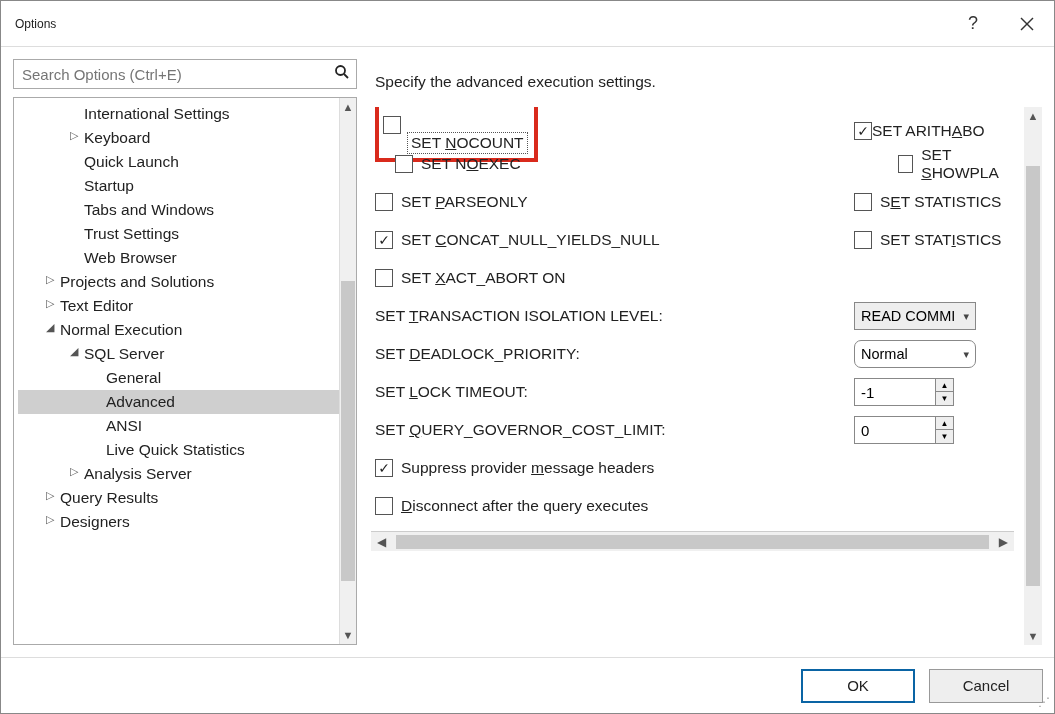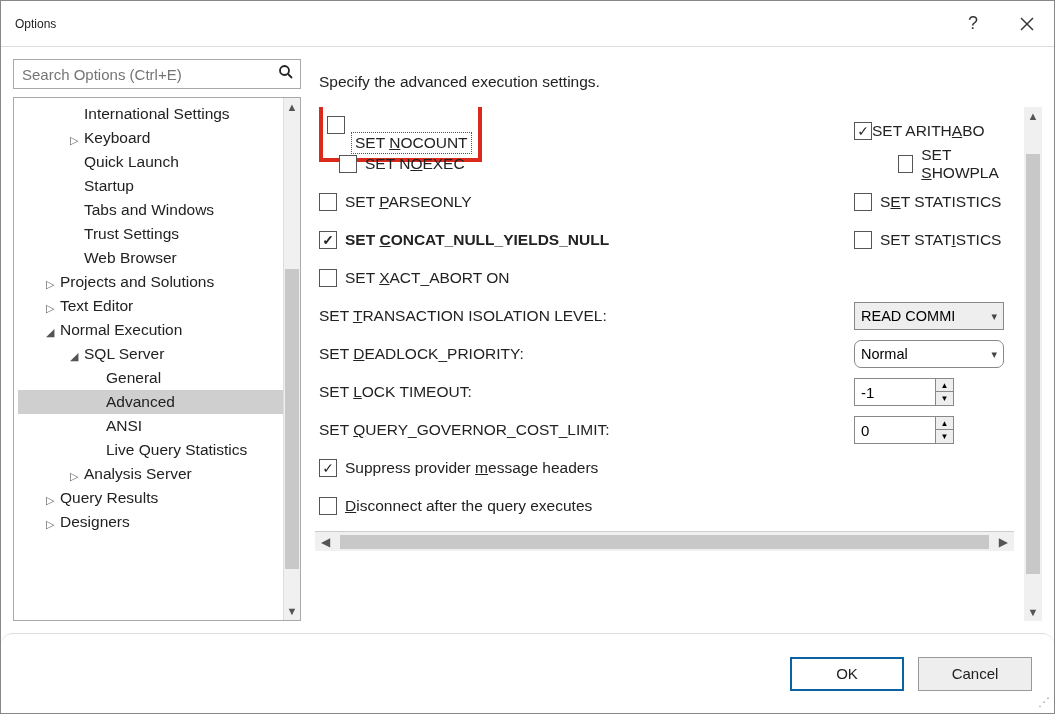--- a/index.html
+++ b/index.html
@@ -10,37 +10,37 @@
   }
   .titlebar {
     height: 46px; display: flex; align-items: center; justify-content: space-between;
     padding: 0 0 0 14px; border-bottom: 1px solid #ddd;
   }
   .titlebar .title { font-size: 12px; color: #222; }
   .titlebar .controls { display: flex; align-items: center; height:100%; }
   .titlebar .help { font-size: 18px; color: #333; padding: 0 22px; cursor: default; height:100%; display:flex; align-items:center;}
   .titlebar .close { font-size: 18px; color: #333; padding: 0 20px; cursor: default; height:100%; display:flex; align-items:center;}
   .body { flex: 1; display: flex; padding: 12px; gap: 14px; overflow: hidden; }
-  .left-col { width: 288px; display: flex; flex-direction: column; }
+  .left-col { width: 344px; display: flex; flex-direction: column; }
   .search-wrap {
     border: 1px solid #aaa; height: 30px; display: flex; align-items: center;
     padding: 0 6px; background: #fff;
   }
   .search-wrap input {
     flex: 1; border: none; outline: none; font-size: 15px; color: #666;
     background: transparent;
   }
   .search-wrap .mag { font-size: 16px; color: #333; font-weight:bold;}
   .tree-box {
     flex: 1; border: 1px solid #aaa; margin-top: 8px; background: #fff;
     position: relative; display:flex;
   }
   .tree-scroll { width:100%; overflow:hidden; }
   .tree { list-style: none; margin: 0; padding: 4px 0 4px 4px; font-size: 15.5px; color: #222; }
-  .tree-item { padding: 3px 0 3px 8px; white-space: nowrap; cursor: default; display:flex; align-items:flex-end;}
+  .tree-item { padding: 3px 0 3px 8px; white-space: nowrap; cursor: default; display:flex; align-items:flex-start;}
   .tree-item .exp { display:inline-block; width:14px; color:#555; font-size:11px;}
   .tree-item.selected { background: #cfcfcf; }
   .indent1 { padding-left: 28px; }
   .indent2 { padding-left: 52px; }
   .indent3 { padding-left: 74px; }
   .tree-vscroll {
     width: 18px; background: #f0f0f0; border-left:1px solid #ddd;
     display:flex; flex-direction:column; justify-content:space-between; align-items:center;
   }
   .tree-vscroll .thumb { width:14px; background:#c8c8c8; flex:0 0 300px; margin-top:120px;}
@@ -58,39 +58,39 @@
   .cb {
     width:18px; height:18px; border:1px solid #555; background:#fff;
     display:inline-flex; align-items:center; justify-content:center; font-size:14px; color:#222;
   }
   .cb.checked::after { content:"✓"; line-height:1; }
   .opt-label { font-size:15.5px; color:#222; }
   .opt-label .u { text-decoration: underline; }
   .highlight-box { border:4px solid #d92a1c; padding:4px 8px 6px 4px; display:inline-flex; align-items:center; gap:8px;}
   .dotted { outline:1px dotted #555; outline-offset:1px; padding:0 2px;margin-top:35px;}
   .select {
-    width:150px; height:28px; border:1px solid #888; background:#eee;
+    width:122px; height:28px; border:1px solid #888; background:#eee;
     display:flex; align-items:center; justify-content:space-between; padding:0 6px; font-size:14.5px;
   }
   .select .caret { font-size:11px; color:#444;}
   .select.white { background:#fff;border-radius:7px; }
   .spinner {
     width:100px; height:28px; border:1px solid #888; background:#fff;
     display:flex; align-items:center; font-size:15px;
   }
   .spinner input { flex:1; border:none; outline:none; padding:0 6px; font-size:15px; width:100%;}
   .spinner .btns { width:18px; display:flex; flex-direction:column; border-left:1px solid #888;}
   .spinner .btns div { height:13px; font-size:8px; display:flex; align-items:center; justify-content:center; background:#eee;}
   .spinner .btns div:first-child { border-bottom:1px solid #888;}
   .hscroll { height:20px; border-top:1px solid #ccc; background:#f0f0f0; display:flex; align-items:center; justify-content:space-between; margin-top:6px;}
   .hscroll .arrow { font-size:12px; color:#555; padding:0 6px;}
   .hscroll .track { flex:1; height:14px; background:#c8c8c8; margin:0 4px;}
   .footer {
-    height:80px; display:flex; justify-content:flex-end; align-items:center;
-    gap:14px; padding:0 22px; border-top:1px solid #ddd;border-radius:12px;
+    height:56px; display:flex; justify-content:flex-end; align-items:center;
+    gap:14px; padding:0 11px; border-top:1px solid #ddd;
   }
   .btn {
     width:114px; height:34px; border:1px solid #999; background:#eee;
     font-size:15px; color:#222; display:flex; align-items:center; justify-content:center;
   }
   .btn.primary { border:2px solid #0a64a4; background:#fff;}
   .resize-grip { position:absolute; right:4px; bottom:4px; font-size:12px; color:#999;}
 </style>
 </head>
 <body>
@@ -174,21 +174,21 @@
               <li class="tree-item indent3 selected">
                 <span class="exp"></span>
                 <span>Advanced</span>
               </li>
               <li class="tree-item indent3">
                 <span class="exp"></span>
                 <span>ANSI</span>
               </li>
               <li class="tree-item indent3">
                 <span class="exp"></span>
-                <span>Live Query Statistics</span>
+                <span>Live Quick Statistics</span>
               </li>
               <li class="tree-item indent2">
                 <span class="exp">▷</span>
                 <span>Analysis Server</span>
               </li>
               <li class="tree-item indent1">
                 <span class="exp">▷</span>
                 <span>Query Results</span>
               </li>
               <li class="tree-item indent1">
@@ -248,21 +248,21 @@
               </div>
               <div class="col-right">
                 <div style="display: inline-flex; align-items: center; gap: 8px;">
                   <span class="cb"></span>
                   <span class="opt-label">S<span class="u">E</span>T STATISTICS</span>
                 </div>
               </div>
             </div>
             <div class="grid-row">
               <div class="col-left">
-                <div style="display: inline-flex; align-items: center; gap: 8px; font-weight: bold;">
+                <div style="display: inline-flex; align-items: center; gap: 8px;">
                   <span class="cb checked"></span>
                   <span class="opt-label">SET <span class="u">C</span>ONCAT_NULL_YIELDS_NULL</span>
                 </div>
               </div>
               <div class="col-right">
                 <div style="display: inline-flex; align-items: center; gap: 8px;">
                   <span class="cb"></span>
                   <span class="opt-label">SET STAT<span class="u">I</span>STICS</span>
                 </div>
               </div>

